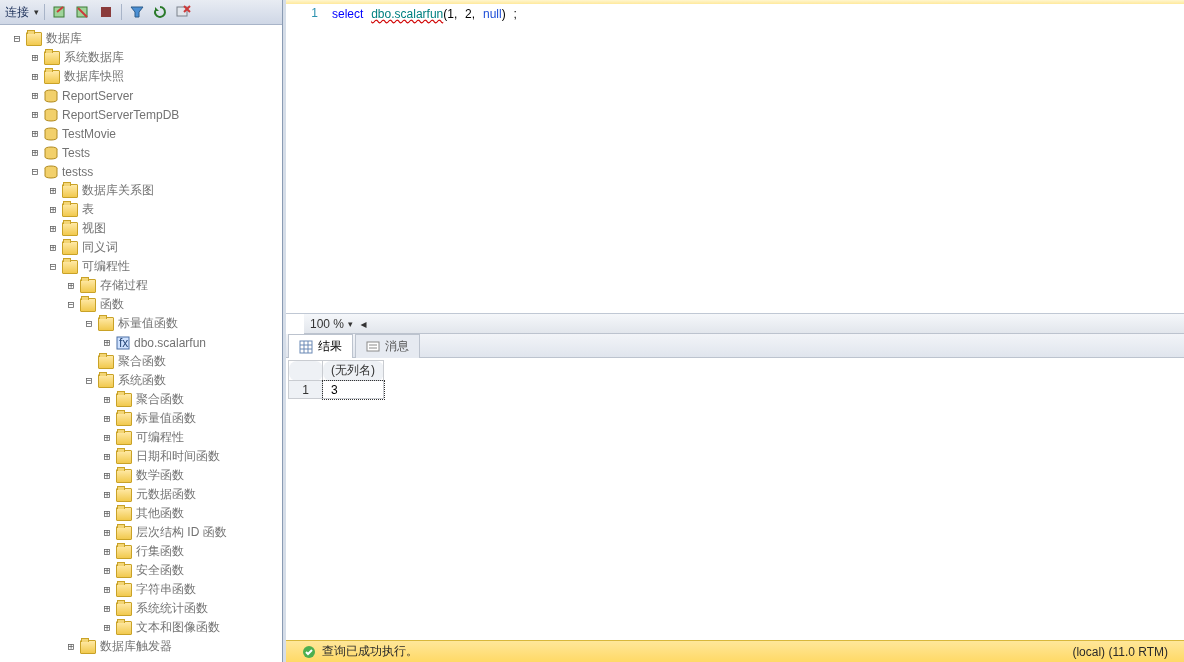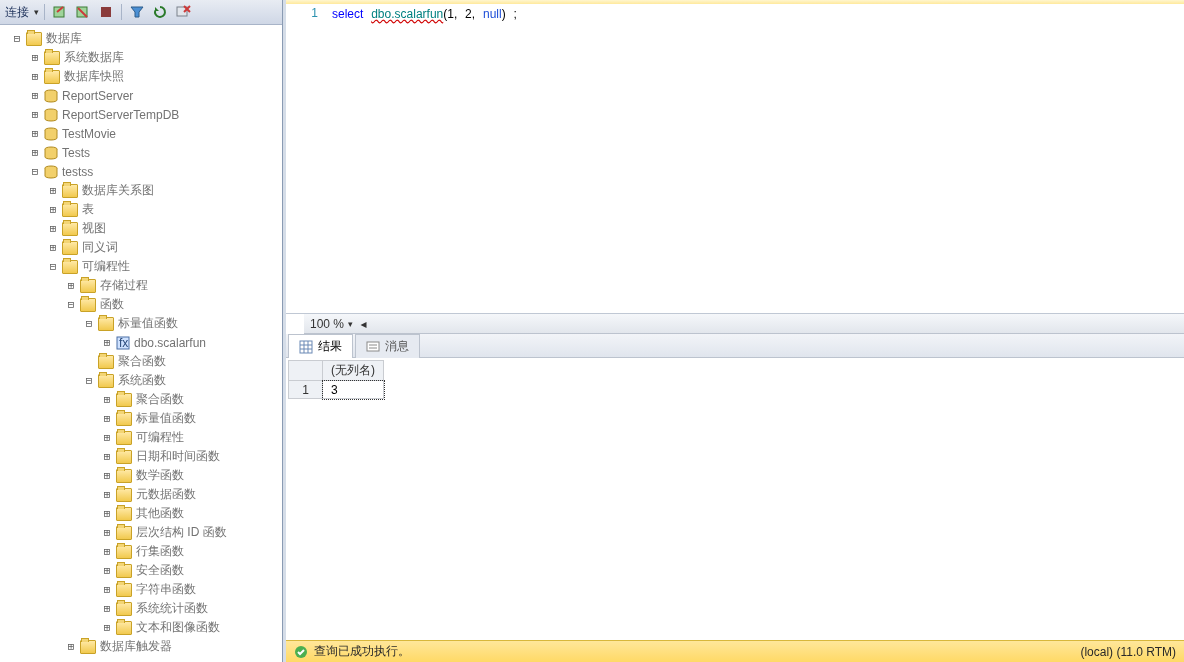--- a/index.html
+++ b/index.html
@@ -32,23 +32,23 @@
 .obj { color: #008080; text-decoration: underline wavy #d00000; }
 .num { color: #000; }
 .nul { color: #1d4ed8; }
 .zoom-bar { height: 20px; background: linear-gradient(#f5f7fa,#e2e6ec); border-bottom: 1px solid #bcc3ce; display: flex; align-items: center; padding: 0 6px; font-size: 11px; color: #333; gap:4px;margin-left:18px;}
 .tabs { height: 24px; background: linear-gradient(#f2f4f8,#e0e5ed); border-bottom: 1px solid #bcc3ce; display: flex; align-items: flex-start; padding-left: 2px; }
 .tab { padding: 3px 10px; border: 1px solid #bcc3ce; border-bottom: none; background: #fff; margin-right: 2px; display: flex; align-items: center; gap: 5px; font-size: 12px; cursor:pointer;}
 .tab.inactive { background: #e6eaf1; color:#555;}
 .results { flex: 1; background: #fff; position: relative; }
 .grid { border-collapse: collapse; margin: 2px; }
 .grid th, .grid td { border: 1px solid #c9ccd1; padding: 1px 8px; font-size: 12px; background: #fff; height: 18px; min-width: 30px; }
-.grid th { background: #eef1f5; font-weight: normal; color: #333; }
+.grid th { background: #eef1f5; font-weight: normal; color: #333; border-radius: 8px; }
 .grid .rownum { background: #eef1f5; color: #333; text-align: center; width: 34px; }
-.status-bar { height: 22px; background: linear-gradient(#ffe79a,#ffd966); border-top: 1px solid #d8b73b; display: flex; align-items: center; padding: 0 8px; gap: 6px; color: #2a2a2a; }
+.status-bar { height: 22px; background: linear-gradient(#ffe79a,#ffd966); border-top: 1px solid #d8b73b; display: flex; align-items: center; padding: 0 16px; gap: 6px; color: #2a2a2a; }
 .status-bar .right { margin-left: auto; display:flex; gap:14px; align-items:center;text-align:center; }
 .ok-icon { width: 14px; height: 14px; }
 .drop-arrow{font-size:9px;color:#333;}
 </style>
 </head>
 <body>
 
 <div class="left-panel">
   <div class="toolbar">
     <span class="toolbar-label">连接</span>

